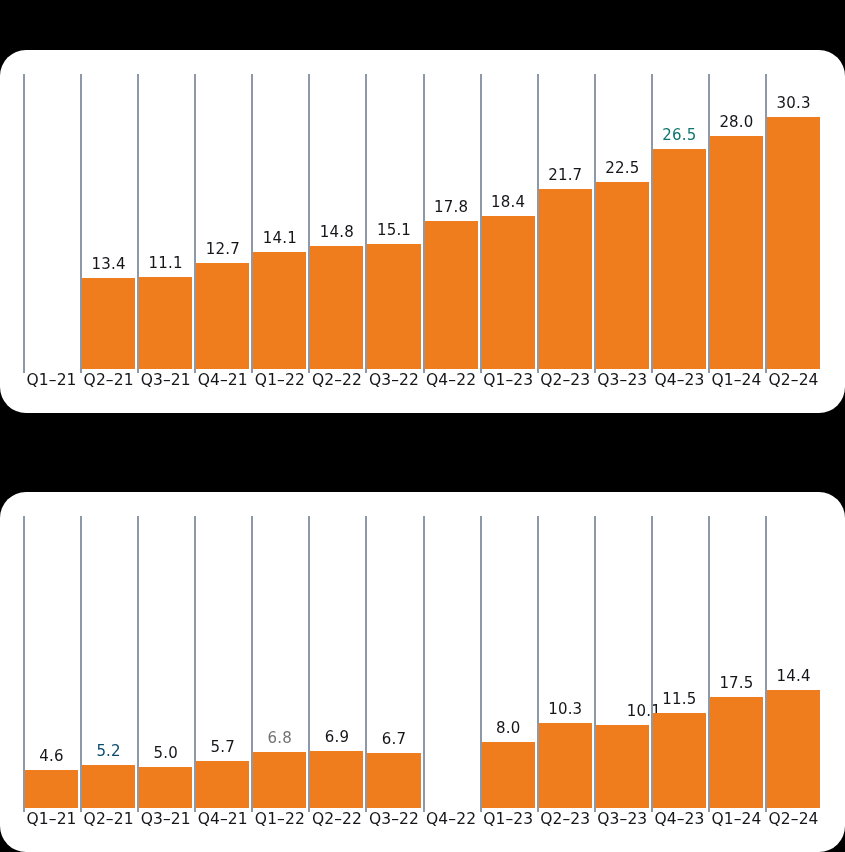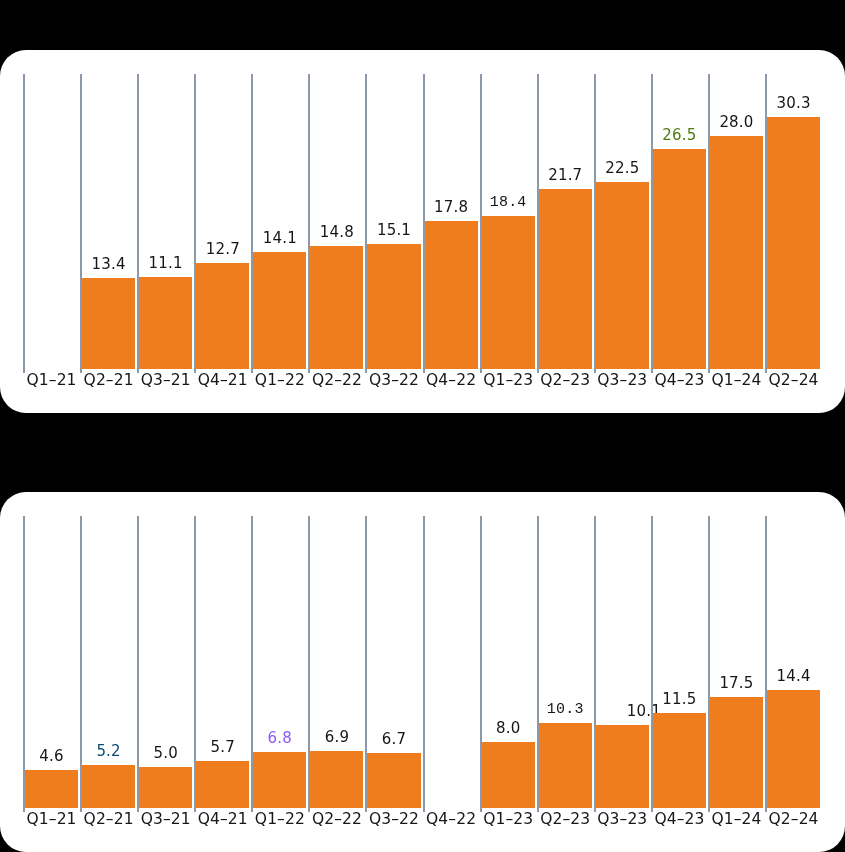--- a/index.html
+++ b/index.html
@@ -163,21 +163,21 @@
         <div class="gridline" style="background: rgb(141, 152, 168);"></div>
         <div class="bar-wrap">
           <div class="value-label" style="color: rgb(21, 22, 26);">17.8</div>
           <div class="bar" style="height: 148px; background: rgb(239, 125, 30);"></div>
         </div>
         <div class="cat-label" style="color: rgb(21, 22, 26);">Q4–22</div>
       </div>
       <div class="bar-slot">
         <div class="gridline" style="background: rgb(141, 152, 168);"></div>
         <div class="bar-wrap">
-          <div class="value-label" style="color: rgb(21, 22, 26); font-family: Liberation Mono, monospace;">18.4</div>
+          <div class="value-label" style="color: rgb(21, 22, 26);">18.4</div>
           <div class="bar" style="height: 153px; background: rgb(239, 125, 30);"></div>
         </div>
         <div class="cat-label" style="color: rgb(21, 22, 26);">Q1–23</div>
       </div>
       <div class="bar-slot">
         <div class="gridline" style="background: rgb(141, 152, 168);"></div>
         <div class="bar-wrap">
           <div class="value-label" style="color: rgb(21, 22, 26);">21.7</div>
           <div class="bar" style="height: 180px; background: rgb(239, 125, 30);"></div>
         </div>
@@ -187,21 +187,21 @@
         <div class="gridline" style="background: rgb(141, 152, 168);"></div>
         <div class="bar-wrap">
           <div class="value-label" style="color: rgb(21, 22, 26);">22.5</div>
           <div class="bar" style="height: 187px; background: rgb(239, 125, 30);"></div>
         </div>
         <div class="cat-label" style="color: rgb(21, 22, 26);">Q3–23</div>
       </div>
       <div class="bar-slot">
         <div class="gridline" style="background: rgb(141, 152, 168);"></div>
         <div class="bar-wrap">
-          <div class="value-label" style="color: #4d7c0f;">26.5</div>
+          <div class="value-label" style="color: #0f766e;">26.5</div>
           <div class="bar" style="height: 220px; background: rgb(239, 125, 30);"></div>
         </div>
         <div class="cat-label" style="color: rgb(21, 22, 26);">Q4–23</div>
       </div>
       <div class="bar-slot">
         <div class="gridline" style="background: rgb(141, 152, 168);"></div>
         <div class="bar-wrap">
           <div class="value-label" style="color: rgb(21, 22, 26);">28.0</div>
           <div class="bar" style="height: 233px; background: rgb(239, 125, 30);"></div>
         </div>
@@ -248,21 +248,21 @@
         <div class="gridline" style="background: rgb(141, 152, 168);"></div>
         <div class="bar-wrap">
           <div class="value-label" style="color: rgb(21, 22, 26);">5.7</div>
           <div class="bar" style="height: 47px; background: rgb(239, 125, 30);"></div>
         </div>
         <div class="cat-label" style="color: rgb(21, 22, 26);">Q4–21</div>
       </div>
       <div class="bar-slot">
         <div class="gridline" style="background: rgb(141, 152, 168);"></div>
         <div class="bar-wrap">
-          <div class="value-label" style="color: #8b5cf6;">6.8</div>
+          <div class="value-label" style="color: #737373;">6.8</div>
           <div class="bar" style="height: 56px; background: rgb(239, 125, 30);"></div>
         </div>
         <div class="cat-label" style="color: rgb(21, 22, 26);">Q1–22</div>
       </div>
       <div class="bar-slot">
         <div class="gridline" style="background: rgb(141, 152, 168);"></div>
         <div class="bar-wrap">
           <div class="value-label" style="color: rgb(21, 22, 26);">6.9</div>
           <div class="bar" style="height: 57px; background: rgb(239, 125, 30);"></div>
         </div>
@@ -284,21 +284,21 @@
         <div class="gridline" style="background: rgb(141, 152, 168);"></div>
         <div class="bar-wrap">
           <div class="value-label" style="color: rgb(21, 22, 26);">8.0</div>
           <div class="bar" style="height: 66px; background: rgb(239, 125, 30);"></div>
         </div>
         <div class="cat-label" style="color: rgb(21, 22, 26);">Q1–23</div>
       </div>
       <div class="bar-slot">
         <div class="gridline" style="background: rgb(141, 152, 168);"></div>
         <div class="bar-wrap">
-          <div class="value-label" style="color: rgb(21, 22, 26); font-family: Liberation Mono, monospace;">10.3</div>
+          <div class="value-label" style="color: rgb(21, 22, 26);">10.3</div>
           <div class="bar" style="height: 85px; background: rgb(239, 125, 30);"></div>
         </div>
         <div class="cat-label" style="color: rgb(21, 22, 26);">Q2–23</div>
       </div>
       <div class="bar-slot">
         <div class="gridline" style="background: rgb(141, 152, 168);"></div>
         <div class="bar-wrap">
           <div class="value-label" style="color: rgb(21, 22, 26); padding-left: 31px;">10.1</div>
           <div class="bar" style="height: 83px; background: rgb(239, 125, 30);"></div>
         </div>

